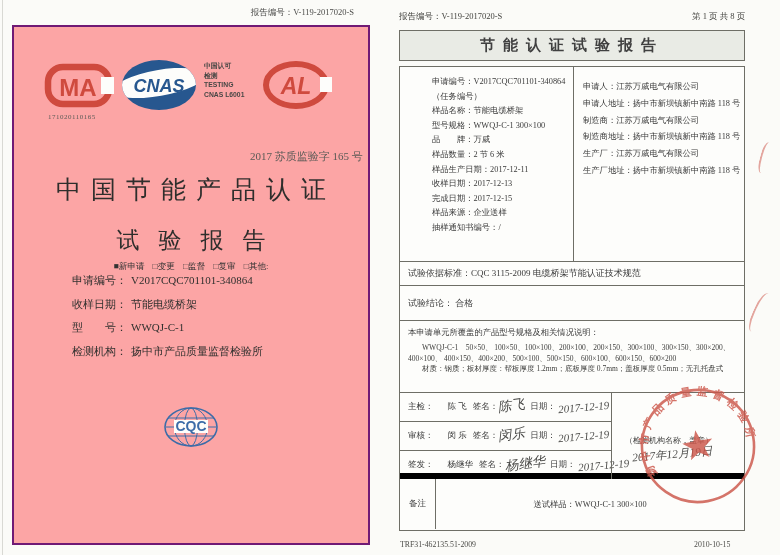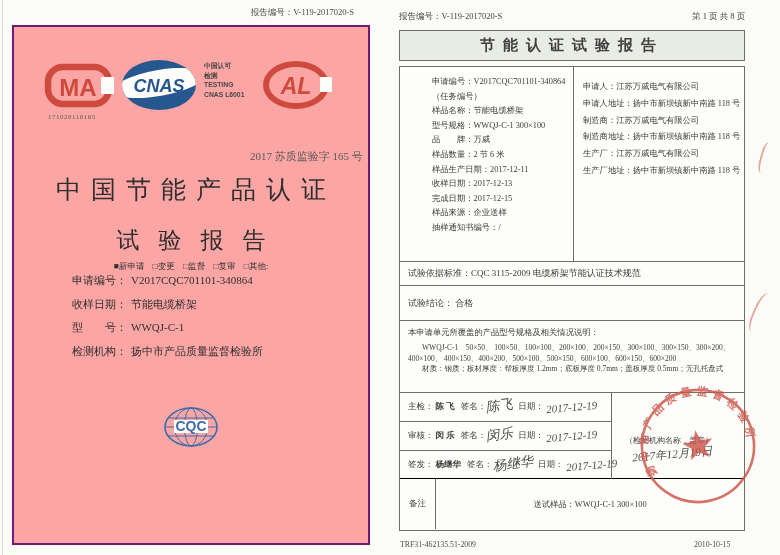--- a/index.html
+++ b/index.html
@@ -37,25 +37,25 @@
   .info-left .info-line{font-size:8.3px;line-height:14.6px;white-space:nowrap;margin-left:24px;}
   .info-right{position:absolute;left:173px;top:0;right:0;height:100%;border-left:1px solid #6e6e66;box-sizing:border-box;padding:12px 2px 0 9px;}
   .info-right .info-line{font-size:8.3px;line-height:16.8px;white-space:nowrap;}
   .row-standard{position:absolute;top:194px;left:0;right:0;height:25px;border-bottom:1px solid #6e6e66;font-size:9px;line-height:25px;padding-left:8px;box-sizing:border-box;}
   .row-conclusion{position:absolute;top:219px;left:0;right:0;height:35px;border-bottom:1px solid #6e6e66;font-size:9px;line-height:35px;padding-left:8px;box-sizing:border-box;}
   .row-coverage{position:absolute;top:254px;left:0;right:0;height:72px;border-bottom:1px solid #6e6e66;box-sizing:border-box;padding:6px 6px 0 8px;}
   .coverage-heading{font-size:8.3px;line-height:11px;}
   .coverage-line{font-size:7.5px;line-height:10.5px;white-space:nowrap;color:#3e3e3c;}
   .cov-ind{padding-left:14px;}
   .cov-top{margin-top:5px;}
-  .row-sigs{position:absolute;top:326px;left:0;right:0;height:86px;border-bottom:1px solid #000000;box-sizing:border-box;text-align:center;}
+  .row-sigs{position:absolute;top:326px;left:0;right:0;height:86px;border-bottom:6px solid #000000;box-sizing:border-box;text-align:center;}
   .sigs-left{position:absolute;left:0;top:0;width:211px;height:86px;}
   .sig-row{height:28px;box-sizing:border-box;display:flex;align-items:center;padding-left:8px;font-size:8.5px;white-space:nowrap;}
   .sig-row.bline{border-bottom:1px solid #6e6e66;height:29px;}
-  .sig-name{margin-left:2px;margin-right:6px;font-weight:bold;}
+  .sig-name{margin-left:14px;margin-right:6px;}
   .hand{font-style:italic;color:#4b4b49;display:inline-block;transform:rotate(-5deg);}
   .sig-script{font-size:13.5px;margin-right:5px;transform:rotate(-8deg) translateY(-1px);}
   .sig-date{font-size:11px;margin-left:2px;}
   .stamp-cell{position:absolute;left:211px;top:0;right:0;height:86px;border-left:1px solid #6e6e66;}
   .stamp-note{position:absolute;left:13px;top:42px;font-size:8px;color:#3c3c3a;}
   .stamp-date{position:absolute;left:20px;top:54px;font-size:11.5px;}
   .row-remark{position:absolute;top:412px;left:0;right:0;height:50px;}
   .remark-label{position:absolute;left:0;top:0;width:36px;height:100%;border-right:1px solid #6e6e66;display:flex;align-items:center;justify-content:center;font-size:8.5px;box-sizing:border-box;}
   .remark-value{position:absolute;left:36px;right:0;top:0;height:100%;display:flex;align-items:center;justify-content:center;font-size:8.3px;}
   .rp-footer-left{position:absolute;left:400px;top:540px;font-size:7.8px;color:#4c4c48;}

